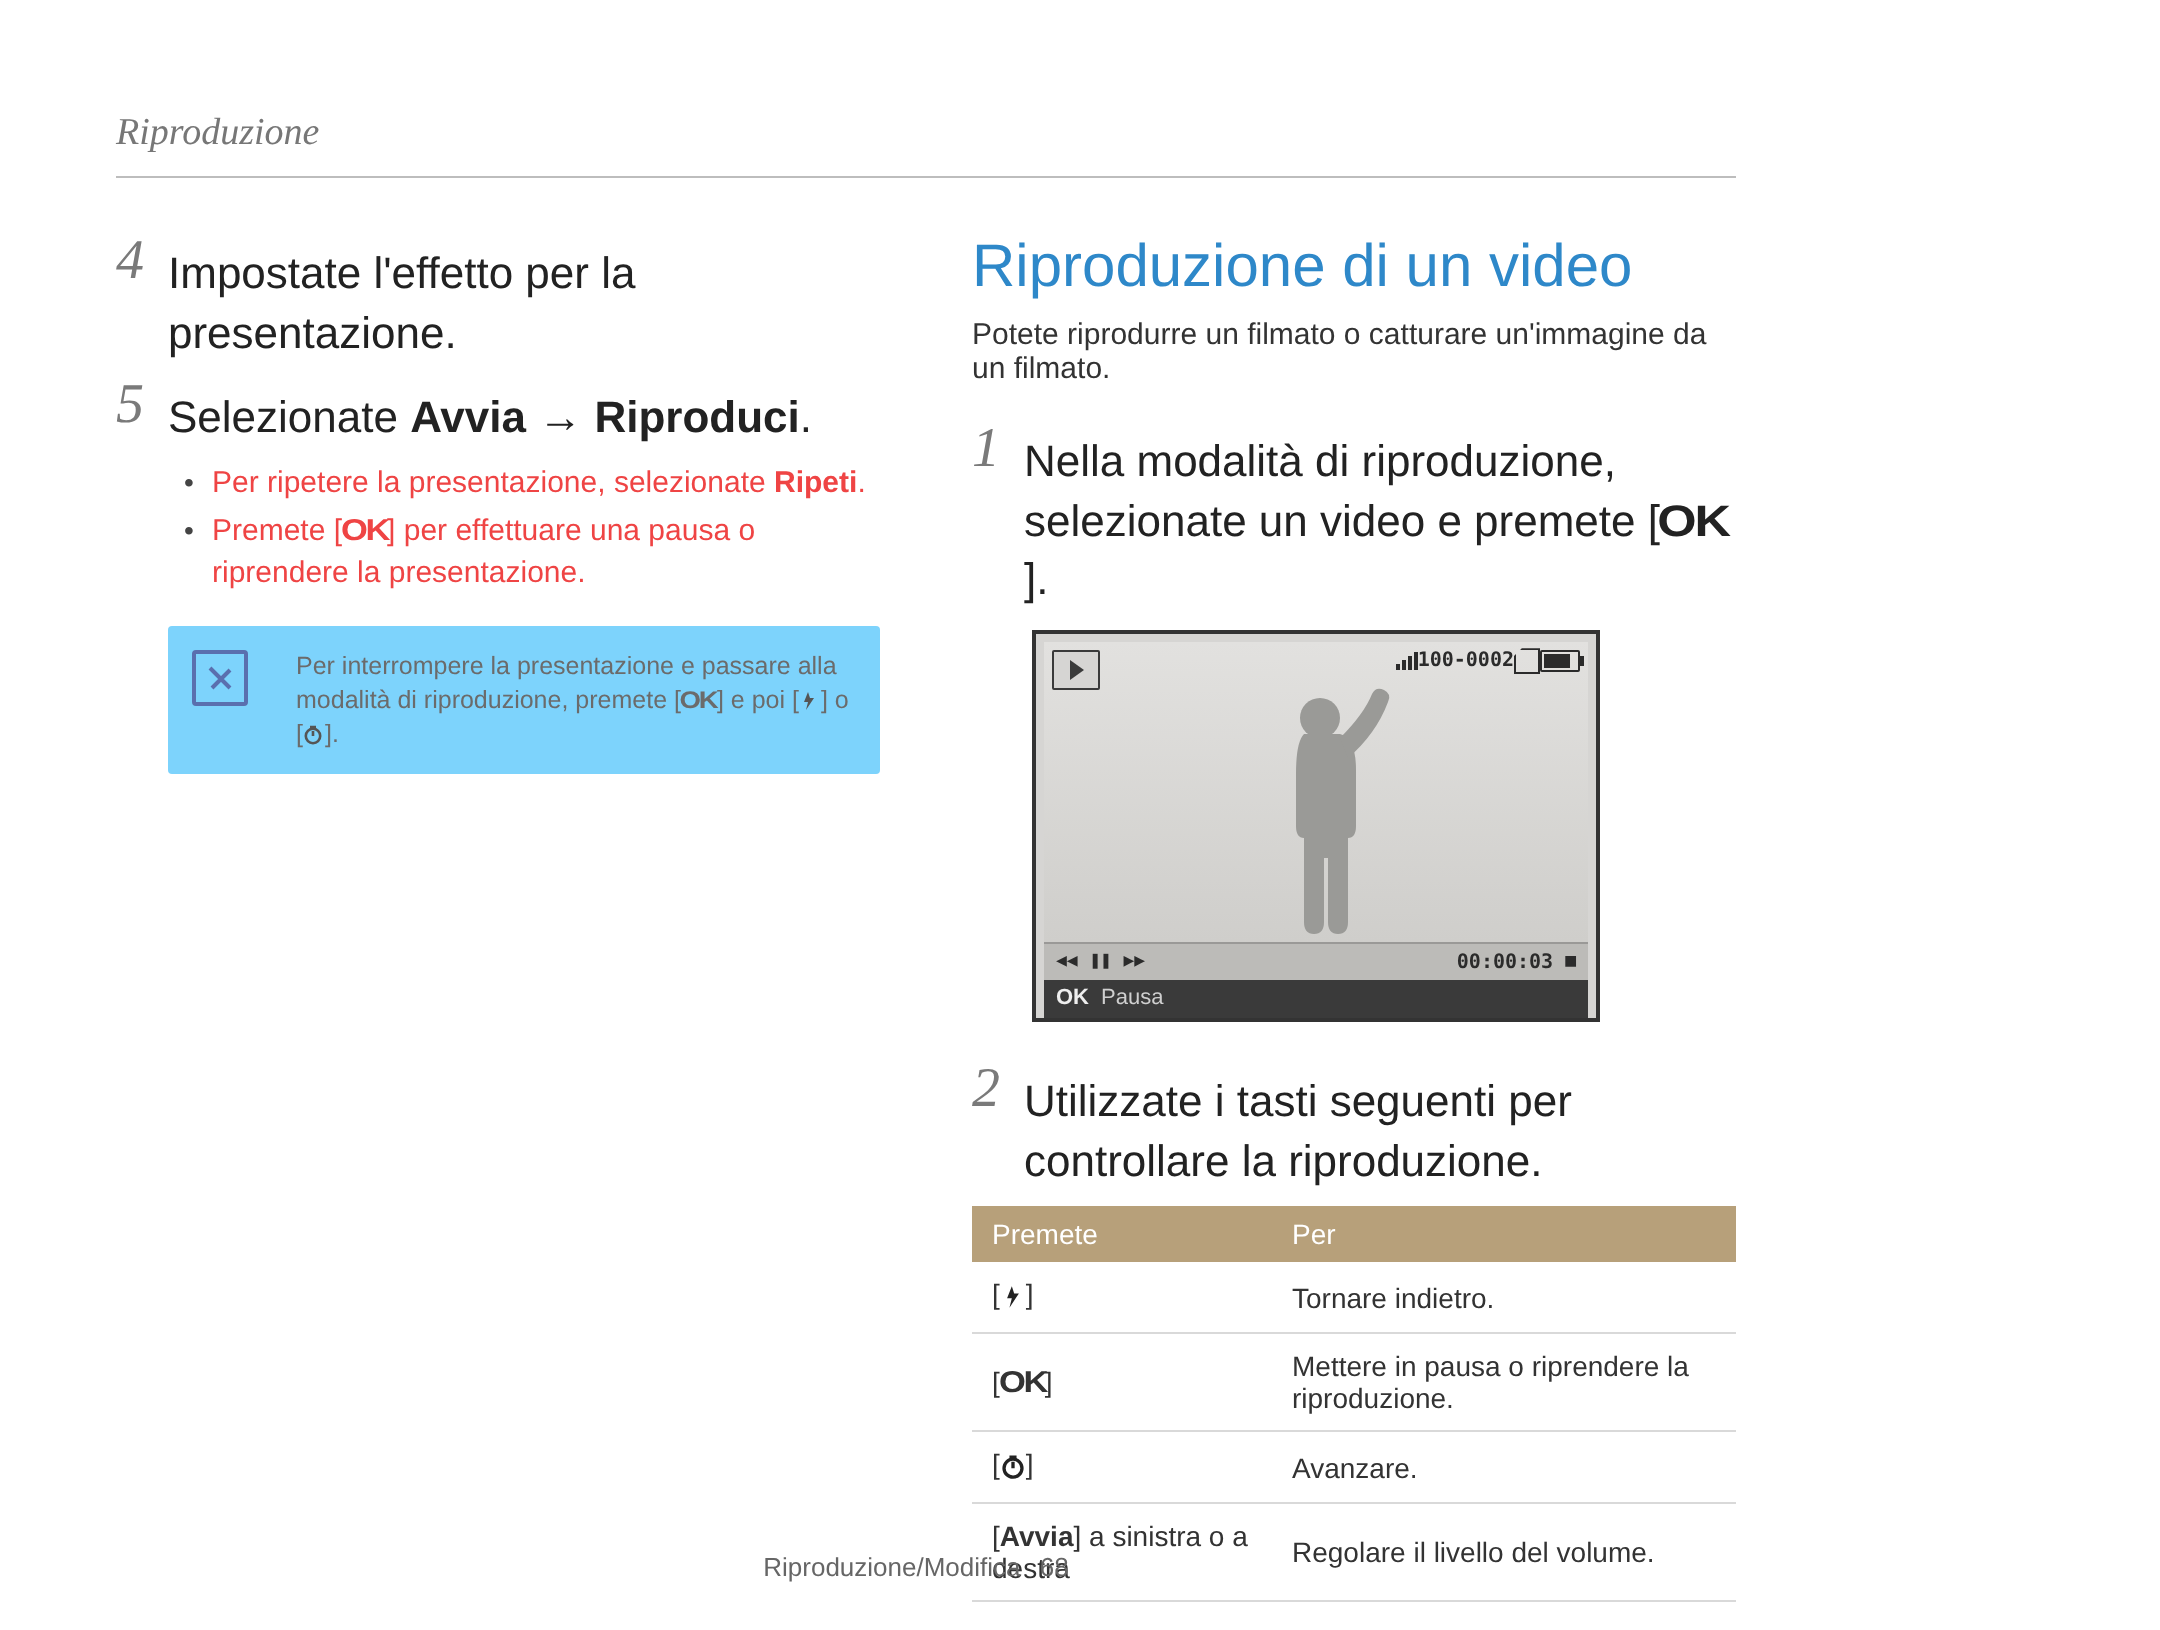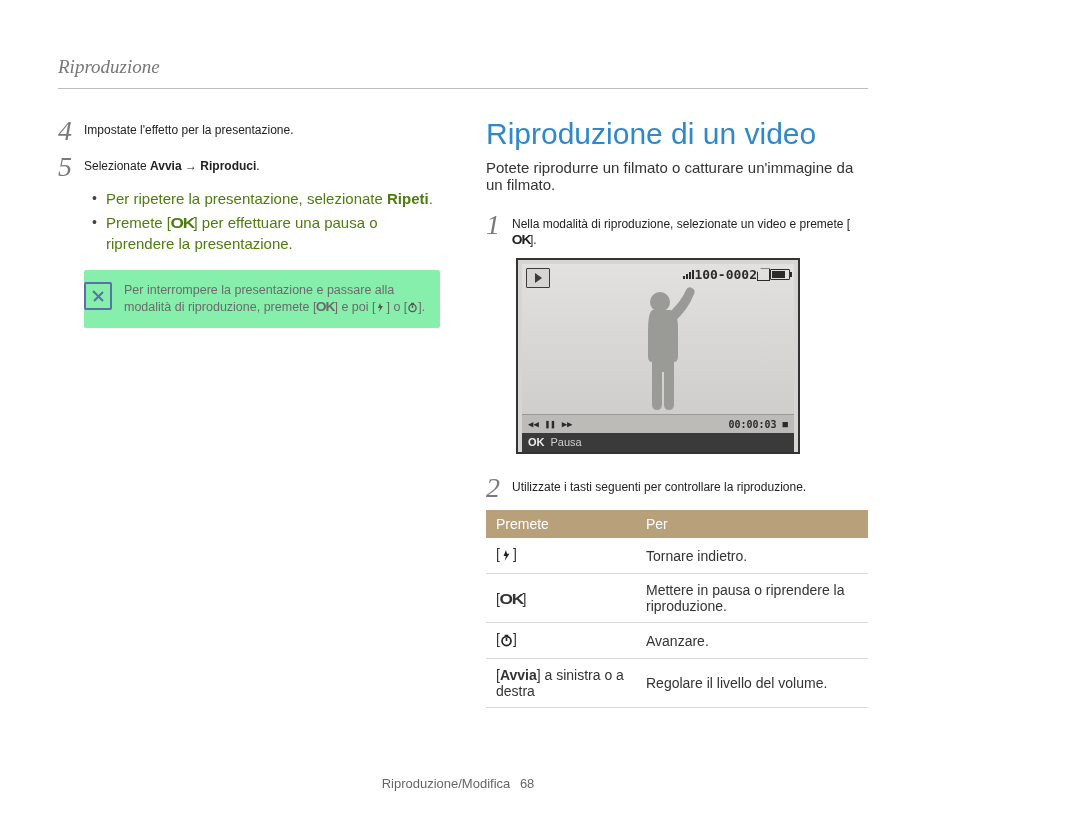--- a/index.html
+++ b/index.html
@@ -47,34 +47,34 @@
     font-family: Georgia, 'Times New Roman', serif;
     font-style: italic;
     font-size: 28px;
     color: #7a7a7a;
     line-height: 1;
     width: 26px;
     flex-shrink: 0;
     padding-top: 0;
   }
   .step-body {
-    font-size: 12px;
+    font-size: 22px;
     color: #222;
     line-height: 1.35;
     padding-top: 5px;
   }
   .step-body .bold { font-weight: 700; }
   ul.bullets {
     list-style: none;
     margin: 4px 0 12px 34px;
     padding: 0;
   }
   ul.bullets li {
     font-size: 15px;
-    color: #4d7c0f;
+    color: #ef4444;
     line-height: 1.35;
     position: relative;
     padding-left: 14px;
     margin-bottom: 4px;
   }
   ul.bullets li::before {
     content: "•";
     position: absolute;
     left: 0;
     top: 0;
@@ -83,26 +83,26 @@
   }
   .okglyph {
     display: inline-block;
     font-weight: 900;
     letter-spacing: -1px;
     transform: scaleX(1.15);
     padding: 0 1px;
   }
   
   .notebox {
-    background: #86efac;
+    background: #7dd3fc;
     border-radius: 2px;
     margin: 16px 0 0 26px;
-    padding: 12px 14px 12px 0;
+    padding: 12px 14px 12px 12px;
     display: flex;
-    gap: 12px;
+    gap: 24px;
     align-items: flex-start;
   }
   .note-icon {
     width: 24px;
     height: 24px;
     border: 2px solid #5a6fae;
     border-radius: 2px;
     display: flex;
     align-items: center;
     justify-content: center;
@@ -158,21 +158,21 @@
   .play-tag::after{
     content:"";
     border-left: 7px solid #3a3a3a;
     border-top: 5px solid transparent;
     border-bottom: 5px solid transparent;
   }
   .lcd-top-right {
     position:absolute; top:3px; right:4px;
     display:flex; align-items:center; gap:0;
     font-family: monospace;
-    font-size: 13px; font-weight:700; color:#2b2b2b;
+    font-size: 10px; font-weight:700; color:#2b2b2b;
   }
   .soundbars{display:inline-flex;gap:1px;align-items:flex-end;height:9px}
   .soundbars span{width:2px;background:#2b2b2b}
   .batt{width:18px;height:9px;border:1.5px solid #2b2b2b;border-radius:1px;position:relative}
   .batt::after{content:"";position:absolute;right:-3px;top:2px;width:2px;height:5px;background:#2b2b2b}
   .batt .fill{position:absolute;left:1px;top:1px;bottom:1px;width:70%;background:#2b2b2b}
   .sdcard{width:11px;height:11px;border:1.5px solid #2b2b2b;clip-path: polygon(30% 0,100% 0,100% 100%,0 100%,0 30%);}
   .figure-person {
     position:absolute;
     left: 50%; bottom: 0;

